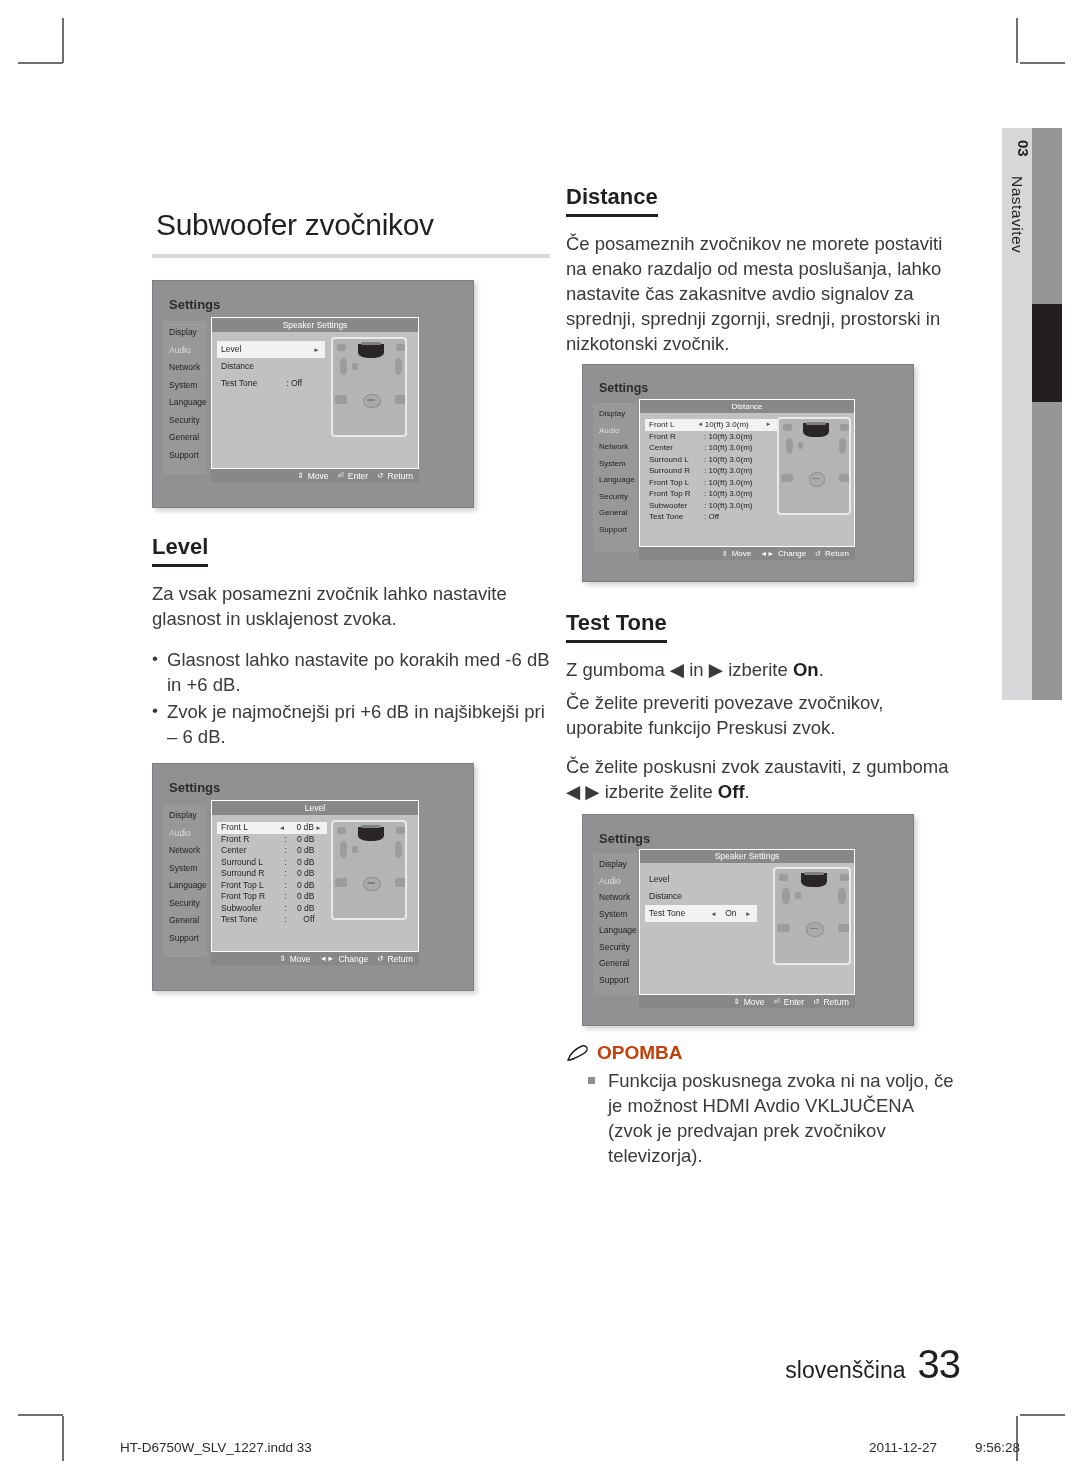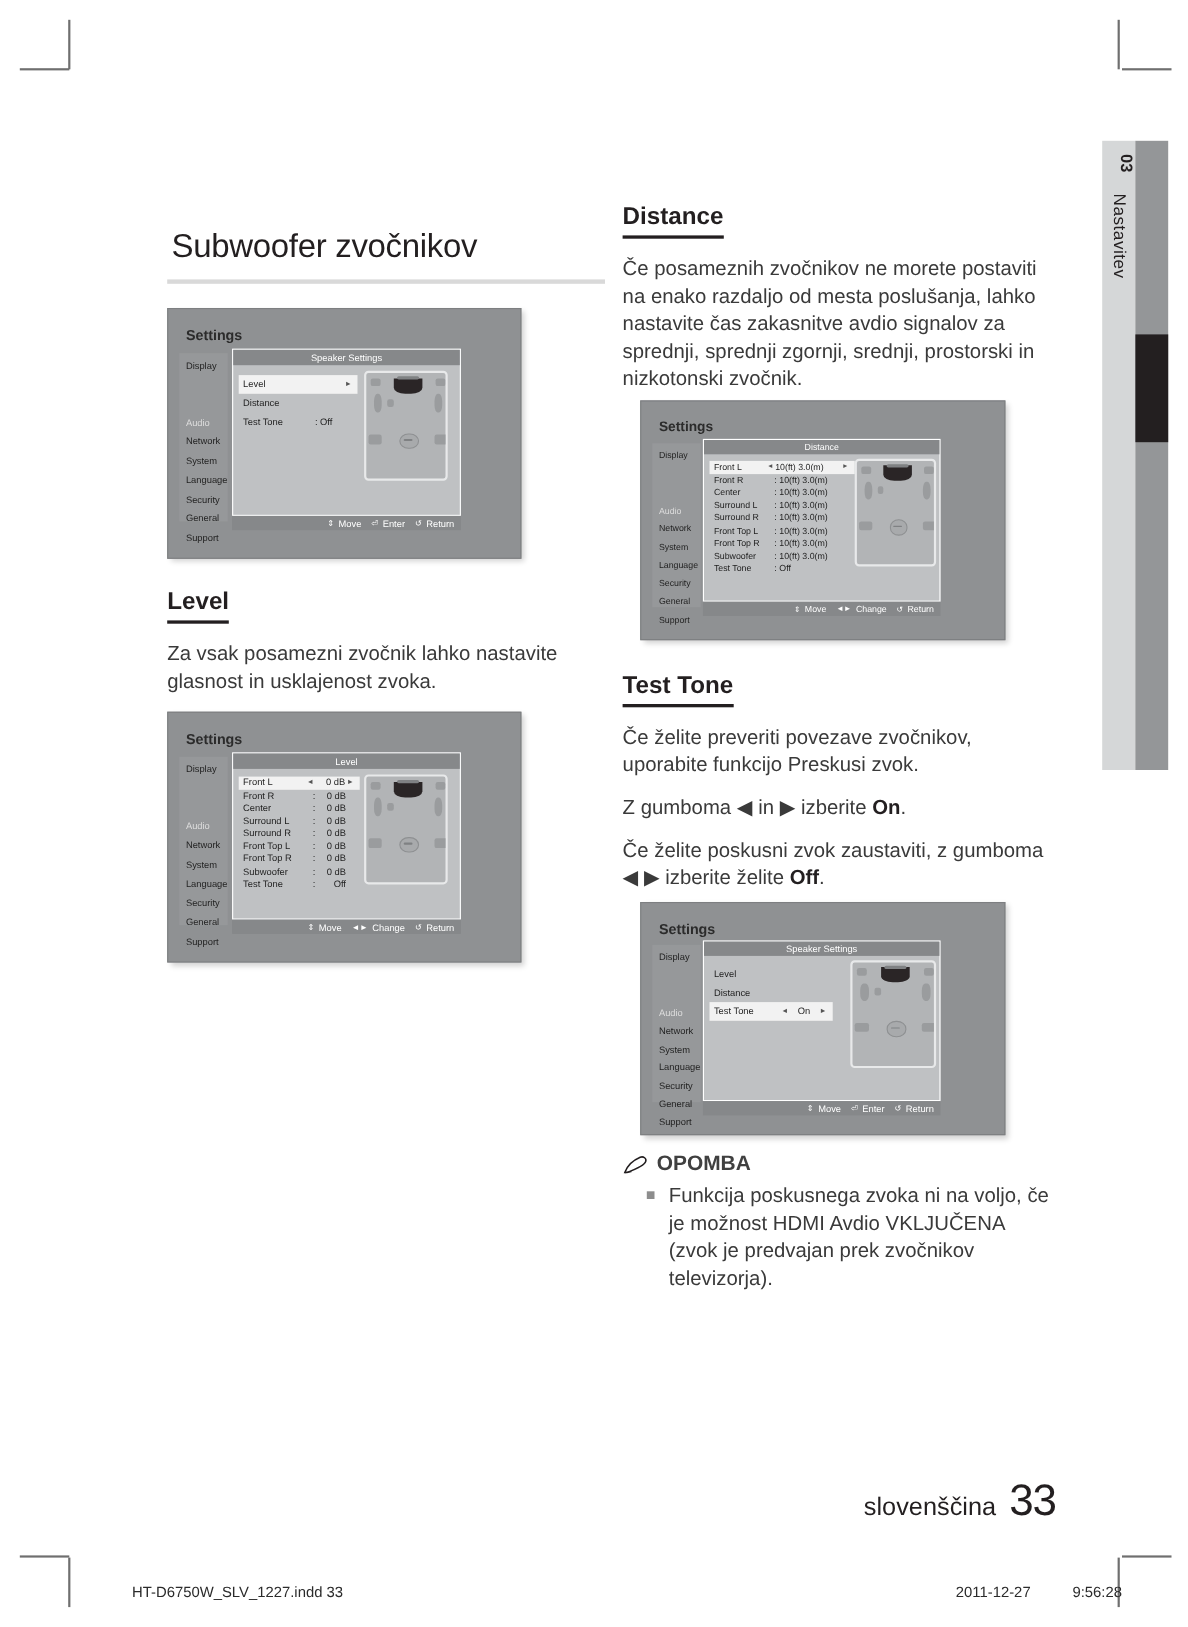--- a/index.html
+++ b/index.html
@@ -54,21 +54,21 @@
     font-size:18.5px;line-height:25px;color:#3a3a3a;
     position:relative;padding-left:15px;margin-bottom:2px;
   }
   ul.bl li:before{
     content:"\2022";position:absolute;left:0;top:-1px;font-size:17px;color:#3a3a3a;
   }
   .b{font-weight:bold;color:#231f20;}
 
   
   .note-head{
-    font-size:19px;font-weight:bold;color:#404040;margin:16px 0 4px 0;
+    font-size:19px;font-weight:bold;color:#c2410c;margin:16px 0 4px 0;
     display:flex;align-items:center;gap:7px;
   }
   .pencil{display:inline-block;width:24px;height:18px;}
   ul.nl{list-style:none;margin:0;padding:0 0 0 22px;}
   ul.nl li{
     font-size:18.5px;line-height:25px;color:#3a3a3a;
     position:relative;padding-left:20px;
   }
   ul.nl li:before{
     content:"";position:absolute;left:0;top:9px;width:7px;height:7px;background:#8d8d8d;
@@ -112,21 +112,21 @@
     font-family:"Liberation Sans", sans-serif;
     overflow:hidden;
   }
   .tvshot .tv-title{
     position:absolute;font-weight:bold;color:#2b2b2b;
   }
   .tvshot .tv-nav{
     position:absolute;background:#96989a;display:flex;flex-direction:column;
   }
   .tvshot .tv-nav .it{color:#232323;white-space:nowrap;}
-  .tvshot .tv-nav .it.act{color:#ddd;margin-top:34px;}
+  .tvshot .tv-nav .it.act{color:#ddd;}
   .tvshot .tv-panel{
     position:absolute;background:#bfc1c3;border:1px solid #ffffff;box-sizing:border-box;
   }
   .tvshot .tv-panel-head{
     background:#86888a;color:#ffffff;text-align:center;box-sizing:border-box;
   }
   .tvshot .tv-rows{position:absolute;}
   .tvshot .tv-row{
     display:flex;align-items:center;white-space:nowrap;color:#1e1e1e;
   }
@@ -245,20 +245,24 @@
             </span>
           </div>
         </div>
     </div>
 
     <div style="margin-top:26px;">
       <div class="h2-wrap">
         <span class="h2">Level</span>
       </div>
       <p class="para">Za vsak posamezni zvočnik lahko nastavite glasnost in usklajenost zvoka.</p>
+      <ul class="bl">
+        <li>Glasnost lahko nastavite po korakih med -6 dB in +6 dB.</li>
+        <li>Zvok je najmočnejši pri +6 dB in najšibkejši pri – 6 dB.</li>
+      </ul>
     </div>
 
     <div style="margin-top:12px;">
       <div class="tvshot" id="shot-b" style="width:322px;height:228px;">
           <div class="tv-title" style="left:16px;top:16px;font-size:13px;">Settings</div>
           <div class="tv-nav" style="left:10px;top:40px;width:44px;height:150px;
                    font-size:8.5px;padding-top:3px;">
             <div class="it" style="height:17.5px;line-height:17.5px;padding-left:6px;">Display</div>
             <div class="it act" style="height:17.5px;line-height:17.5px;padding-left:6px;">Audio</div>
             <div class="it" style="height:17.5px;line-height:17.5px;padding-left:6px;">Network</div>
@@ -486,22 +490,22 @@
                <span>Return</span>
             </span>
           </div>
         </div>
     </div>
 
     <div style="margin-top:28px;">
       <div class="h2-wrap">
         <span class="h2">Test Tone</span>
       </div>
+      <p class="para tight" style="margin-top:14px;"><span>Z gumboma </span><span>◀</span><span> in </span><span>▶</span><span> izberite </span><span class="b">On</span><span>.</span></p>
       <p class="para tight">Če želite preveriti povezave zvočnikov, uporabite funkcijo Preskusi zvok.</p>
-      <p class="para tight" style="margin-top:14px;"><span>Z gumboma </span><span>◀</span><span> in </span><span>▶</span><span> izberite </span><span class="b">On</span><span>.</span></p>
 
 
       <p class="para tight" style="margin-top:14px;"><span>Če želite poskusni zvok zaustaviti, z gumboma </span><span>◀ ▶</span><span> izberite želite </span><span class="b">Off</span><span>.</span></p>
     </div>
 
     <div style="margin-top:10px;margin-left:16px;">
       <div class="tvshot" id="shot-d" style="width:332px;height:212px;">
           <div class="tv-title" style="left:16px;top:16px;font-size:13px;">Settings</div>
           <div class="tv-nav" style="left:10px;top:38px;width:44px;height:140px;
                    font-size:8.5px;padding-top:3px;">

